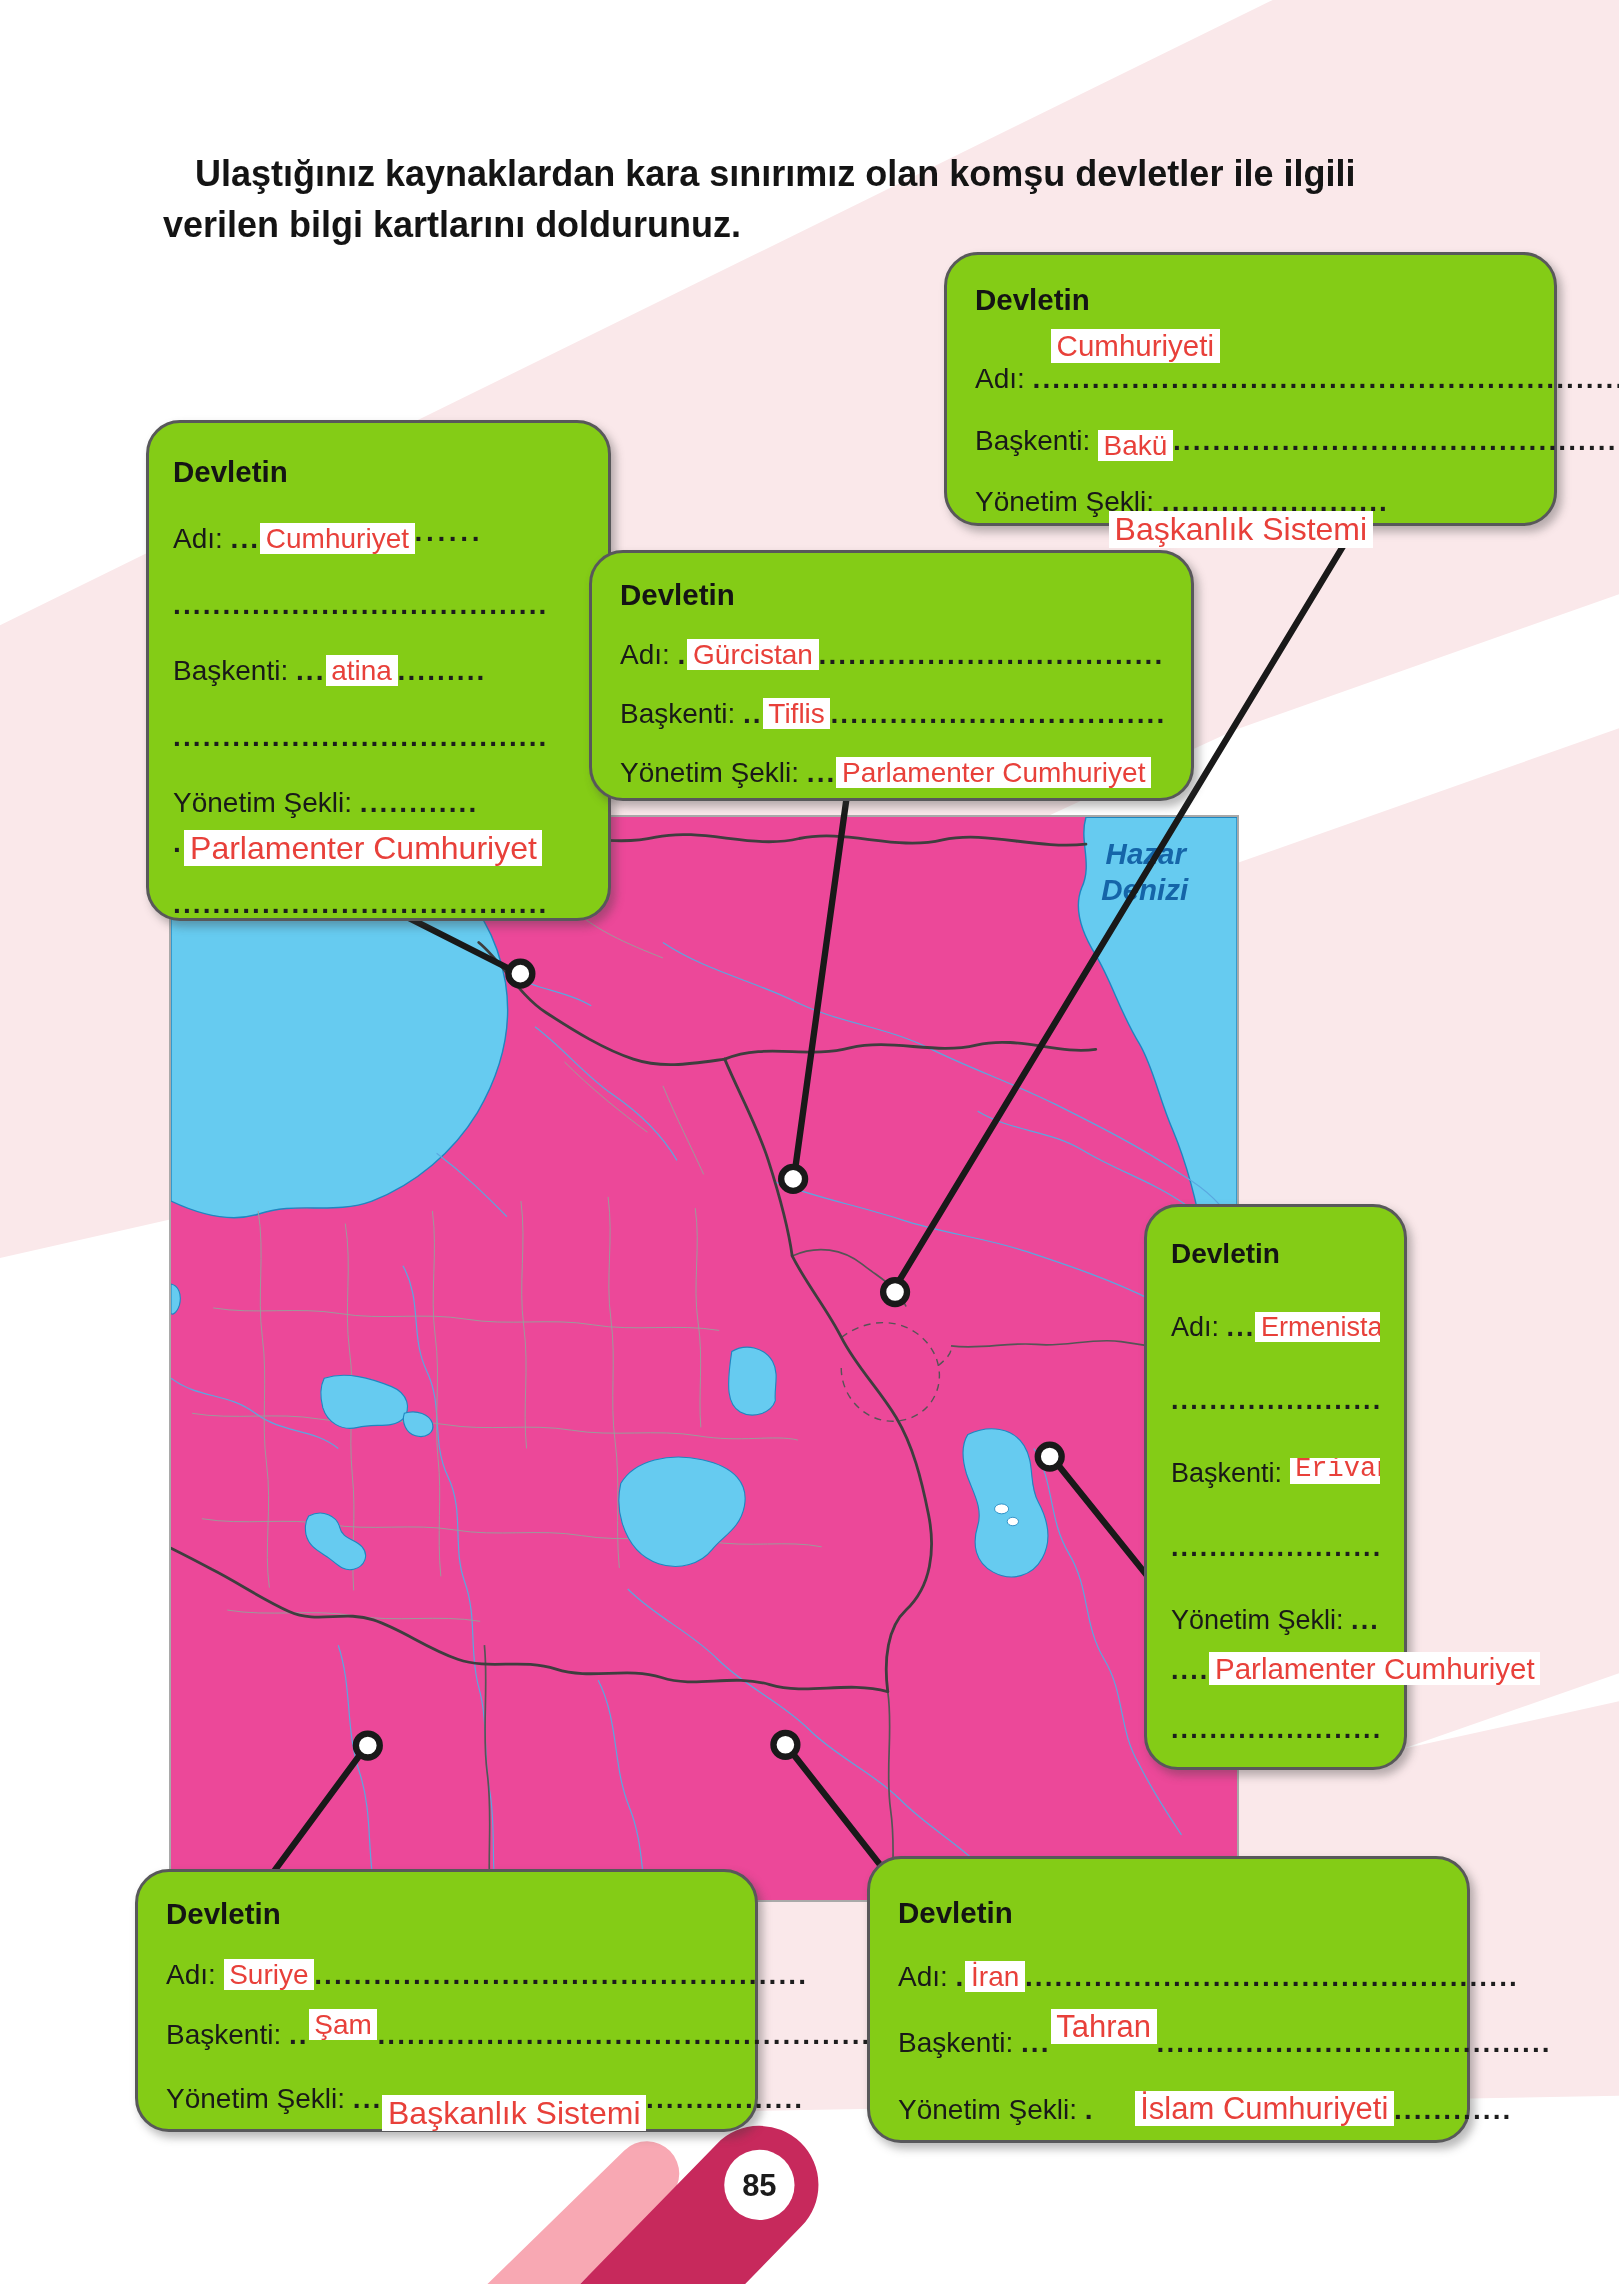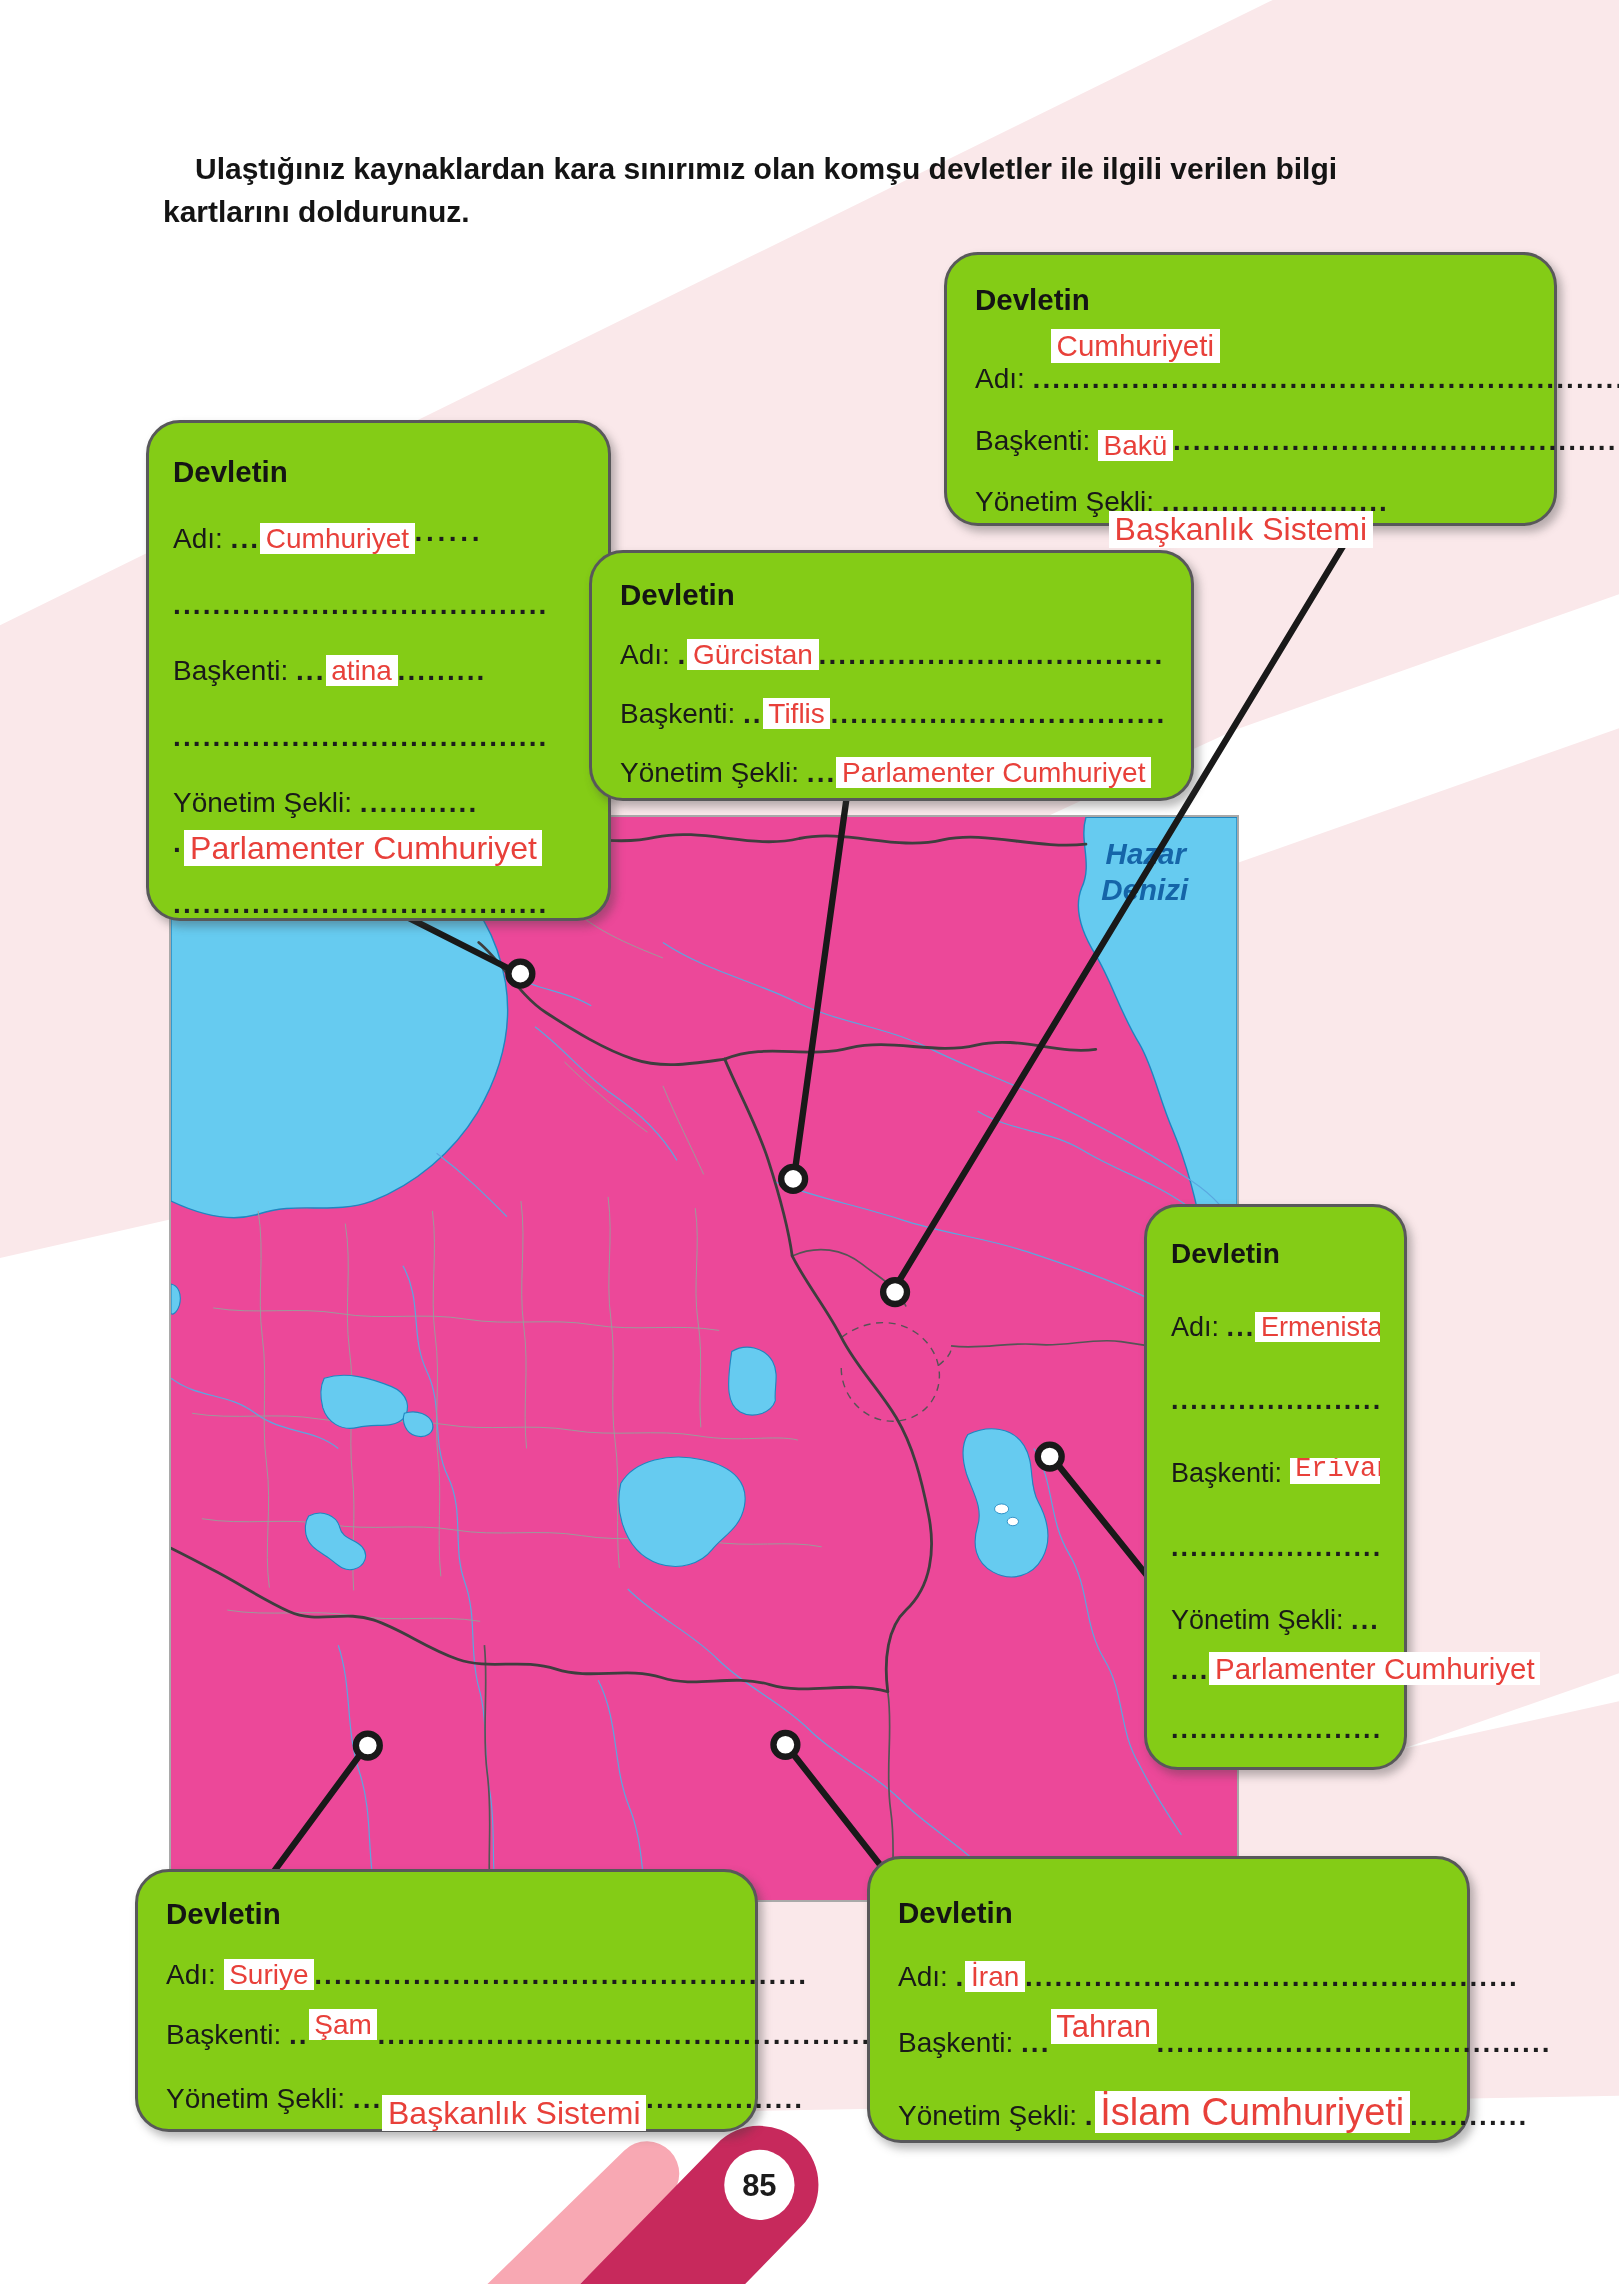--- a/index.html
+++ b/index.html
@@ -10,21 +10,21 @@
   .stripe{position:absolute;background:#FAE8EA;z-index:0;}
   #stripe-top-right{left:0;top:0;width:1620px;height:1258px;
      clip-path:polygon(78.56% 0,100% 0,100% 47.2%,76.26% 58.0%,10.63% 96.9%,0 100%,0 49.7%);}
   #stripe-right{left:1235px;top:728px;width:385px;height:1086px;
      clip-path:polygon(0 12.5%,100% 0,100% 87%,0 99.4%);}
   #stripe-bottom{left:756px;top:1610px;width:864px;height:506px;
      clip-path:polygon(0 55.5%,100% 18%,100% 96%,0 99%);}
 
   
   .instruction{position:absolute;left:163px;top:148px;width:1272px;z-index:1;
-     font-size:30px;font-weight:bold;line-height:1.42;text-indent:32px;color:#141414;}
+     font-size:36px;font-weight:bold;line-height:1.42;text-indent:32px;color:#141414;}
 
   
   .map{position:absolute;left:169px;top:815px;width:1066px;height:1083px;z-index:1;
        background:#ec4899;border:2.8px solid #a9a9a9;box-sizing:content-box;text-decoration:underline;}
   .map svg{display:block;}
 
   
   .overlay{position:absolute;left:0;top:0;width:1620px;height:2284px;z-index:2;pointer-events:none;}
 
   
@@ -55,21 +55,21 @@
   #card-ermenistan .card-title{font-size:28px;}
   #card-ermenistan .line{margin-top:42px;}
 
   #card-suriye{left:135px;top:1869px;width:623px;height:263px;padding:25px 28px;font-size:28px;}
   #card-suriye .line{margin-top:28px;overflow:visible;}
   #card-suriye .gov-ans{position:relative;top:15.5px;}
 
   #card-iran{left:867px;top:1856px;width:603px;height:287px;padding:37px 28px;font-size:28px;}
   #card-iran .line{margin-top:31px;overflow:visible;}
   #card-iran .cap-ans{position:relative;top:-15.5px;font-size:31px;}
-  #card-iran .gov-ans{font-size:38px;}
+  #card-iran .gov-ans{font-size:31px;margin-left:40px;}
 
   .raise{position:relative;top:-9.8px;}
 </style>
 </head>
 <body>
 
 <div class="page">
 
   <div class="stripe" id="stripe-top-right"></div>
   <div class="stripe" id="stripe-right"></div>

